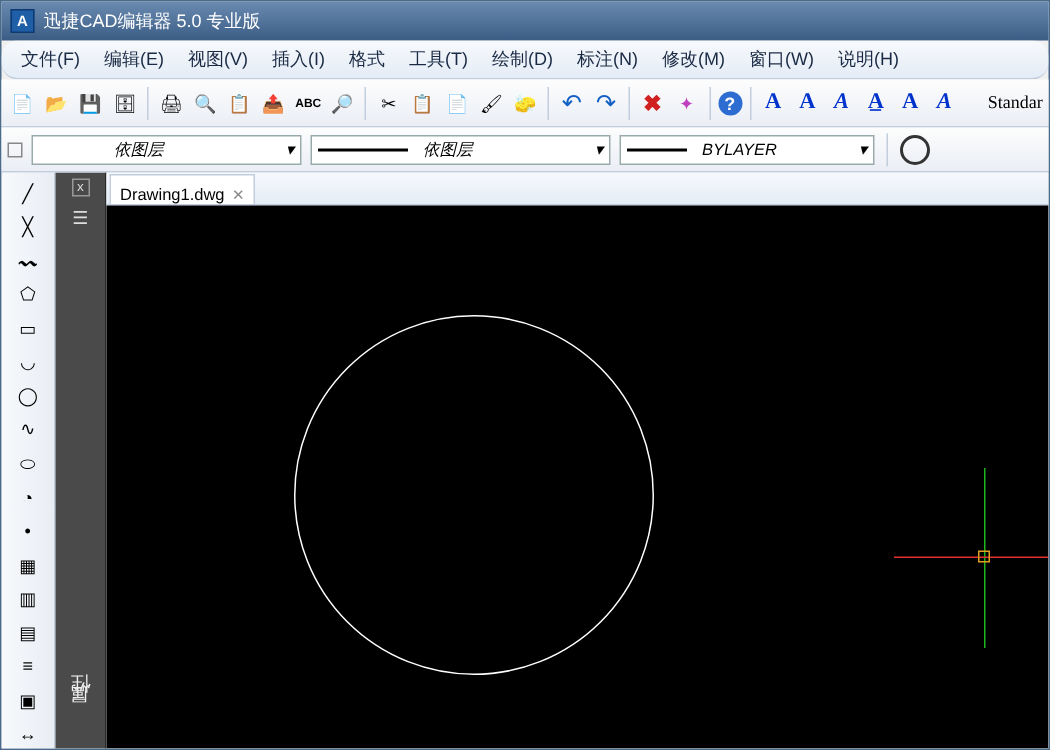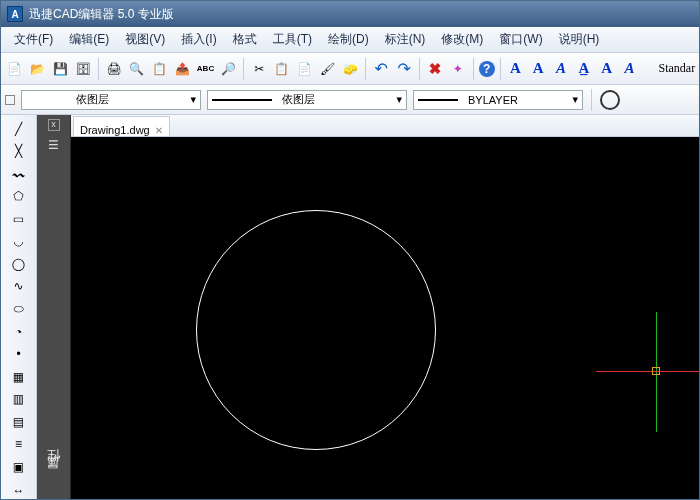--- a/index.html
+++ b/index.html
@@ -1,26 +1,26 @@
 <!DOCTYPE html>
 <html><head>
 <meta charset="utf-8">
 <style>
   * { box-sizing: border-box; margin: 0; padding: 0; font-family: "Microsoft YaHei", Arial, sans-serif; }
   body { width: 700px; height: 500px; overflow: hidden; background: #f0f0f0; font-size: 12px; }
   .window { width: 700px; height: 500px; border: 1px solid #4a6a8a; display: flex; flex-direction: column; }
   .titlebar { height: 26px; background: linear-gradient(#6a8ab0,#3b5d85); color: #fff; display: flex; align-items: center; padding: 0 6px; gap: 6px; }
   .titlebar .logo { width: 16px; height: 16px; background: #1e5fa8; border: 1px solid #0e3a70; display:flex;align-items:center;justify-content:center;font-size:10px;font-weight:bold;}
-  .menubar { height: 26px; background: linear-gradient(#f7f9fc,#e4ecf6); border-bottom: 1px solid #c2cedd; display: flex; align-items: center; padding: 0 6px; gap: 2px; }
+  .menubar { height: 26px; background: linear-gradient(#f7f9fc,#e4ecf6); border-bottom: 1px solid #c2cedd; display: flex; align-items: center; padding: 0 6px; gap: 2px; border-radius: 11px; }
   .menubar .mitem { padding: 3px 7px; color: #1a2a44; cursor: default; }
   .toolbar1 { height: 32px; background: linear-gradient(#fdfdfd,#eaeef5); border-bottom: 1px solid #c2cedd; display: flex; align-items: center; padding: 0 4px; gap: 3px; }
   .t-sep { width:1px; height:22px; background:#c2cedd; margin:0 2px; }
   .tbtn { width: 20px; height: 20px; display:flex; align-items:center; justify-content:center; cursor:default; }
   .toolbar2 { height: 30px; background: linear-gradient(#fdfdfd,#eaeef5); border-bottom: 1px solid #c2cedd; display:flex; align-items:center; padding:0 4px; gap:6px; }
-  .layer-combo { height:20px; border:1px solid #9aa; background:#fff; display:flex; align-items:center; padding:0 4px; font-size:11px; }
+  .layer-combo { height:20px; border:1px solid #9aa; background:#fff; display:flex; align-items:center; padding:0 4px; font-size:11px;font-style:italic; }
   .layer-combo .arrow { margin-left:auto; }
   .linetype-swatch { width:60px; height:2px; background:#000; display:inline-block; }
   .workarea { flex:1; display:flex; overflow:hidden; }
   .left-tools { width:36px; background:linear-gradient(90deg,#f7f9fc,#e9edf4); border-right:1px solid #c2cedd; display:flex; flex-direction:column; align-items:center; padding-top:4px; gap:3px; }
   .left-tools .tbtn { width:22px; height:20px; }
   .prop-panel { width:34px; background:#4a4a4a; color:#fff; display:flex; flex-direction:column; align-items:center; border-right:1px solid #2a2a2a; padding-top:4px;}
   .prop-panel .vertical { writing-mode: vertical-rl; transform: rotate(180deg); font-size:13px; letter-spacing:6px; margin-top:auto; margin-bottom:20px; color:#eee;}
   .prop-panel .close { width:12px;height:12px;border:1px solid #999;font-size:9px;line-height:9px;text-align:center;margin-bottom:4px;color:#ddd;}
   .canvas-col { flex:1; display:flex; flex-direction:column; background:#e9edf4; }
   .tabstrip { height:22px; display:flex; align-items:flex-end; padding-left:2px; gap:2px; border-bottom:1px solid #c2cedd; background:linear-gradient(#f7f9fc,#e4ecf6);}

